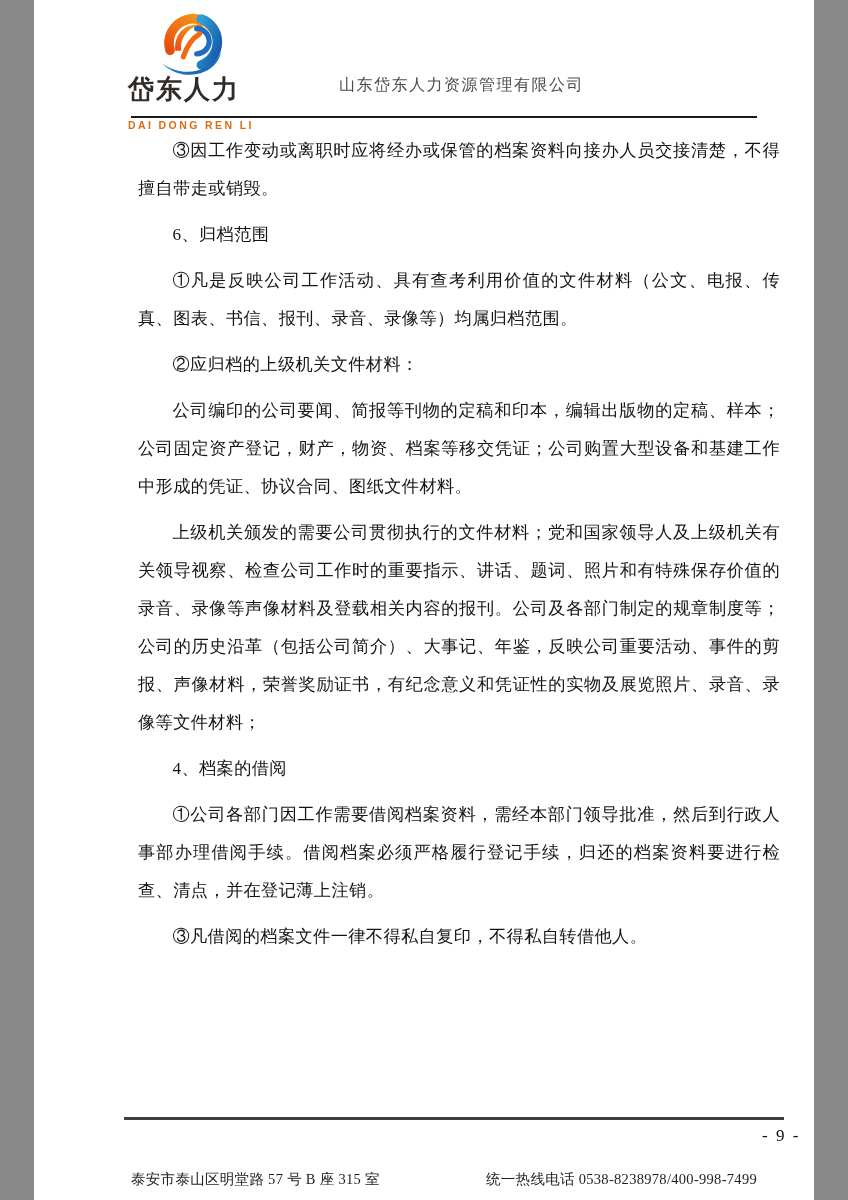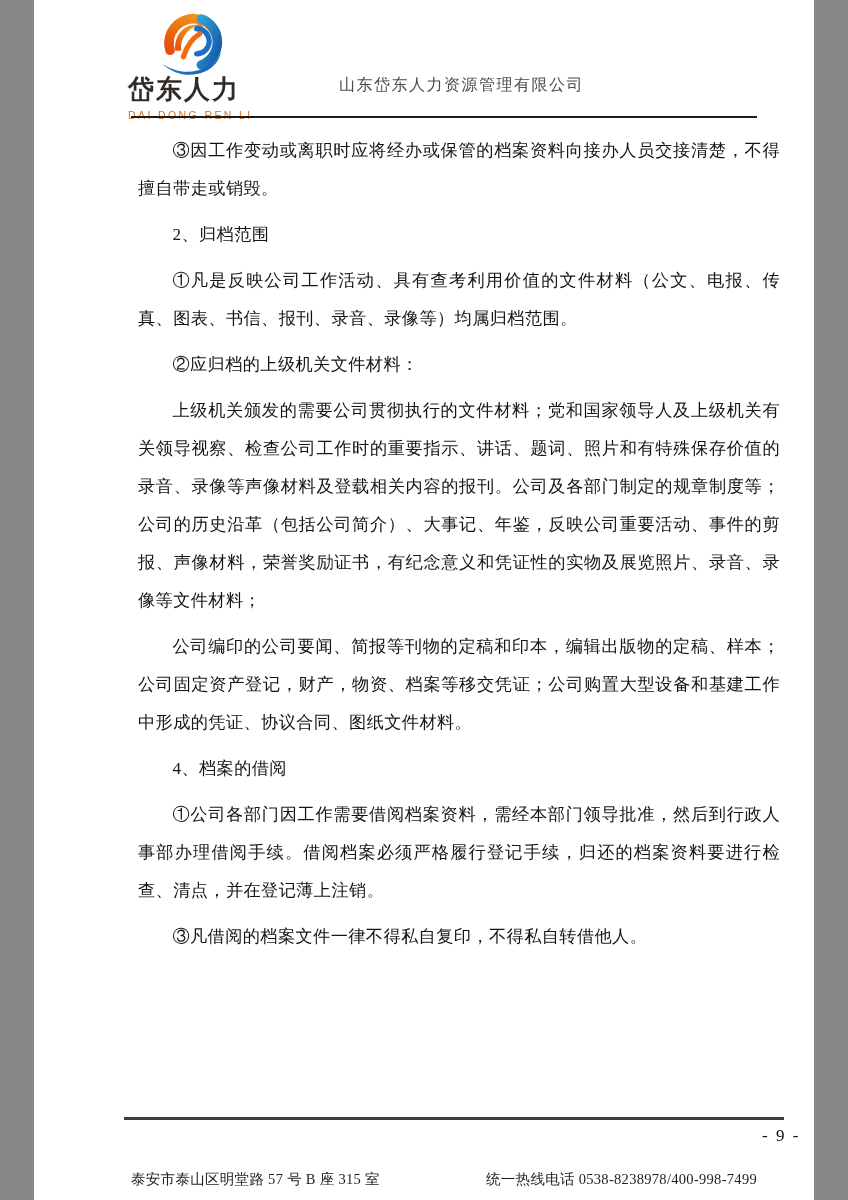--- a/index.html
+++ b/index.html
@@ -16,22 +16,22 @@
   .logo-wrap { position:absolute; left:94px; top:8px; width:130px; }
   .logo-mark { display:block; margin:0 auto; }
   .brand-cn {
     margin-top:-4px;
     font-family:"Liberation Sans","DejaVu Sans",sans-serif;
     font-weight:bold; font-size:26px; letter-spacing:2px;
     color:#2f2b28; white-space:nowrap;
   }
   .brand-en {
     font-family:"Liberation Sans","DejaVu Sans",sans-serif;
-    font-weight:normal; font-size:10.5px; letter-spacing:2.4px;
-    color:#d96d15; white-space:nowrap; margin-top:2px;
+    font-weight:bold; font-size:10.5px; letter-spacing:2.4px;
+    color:#d96d15; white-space:nowrap; margin-top:12px;
   }
   .company-name {
     position:absolute; left:305px; top:75px;
     font-size:16px; letter-spacing:1.5px; color:#4c4c4c;
     white-space:nowrap;
   }
   .header-rule {
     position:absolute; left:97px; top:116px;
     width:626px; height:2px; background:#1c1c1c;
   }
@@ -101,25 +101,25 @@
     </svg>
     <div class="brand-cn">岱东人力</div>
     <div class="brand-en">DAI DONG REN LI</div>
   </div>
 
   <div class="company-name">山东岱东人力资源管理有限公司</div>
   <div class="header-rule"></div>
 
   <div class="doc-body">
     <p>③因工作变动或离职时应将经办或保管的档案资料向接办人员交接清楚，不得擅自带走或销毁。</p>
-    <p>2、归档范围</p>
+    <p>6、归档范围</p>
     <p class="sp">①凡是反映公司工作活动、具有查考利用价值的文件材料（公文、电报、传真、图表、书信、报刊、录音、录像等）均属归档范围。</p>
     <p>②应归档的上级机关文件材料：</p>
+    <p class="sp">公司编印的公司要闻、简报等刊物的定稿和印本，编辑出版物的定稿、样本；公司固定资产登记，财产，物资、档案等移交凭证；公司购置大型设备和基建工作中形成的凭证、协议合同、图纸文件材料。</p>
     <p class="sp">上级机关颁发的需要公司贯彻执行的文件材料；党和国家领导人及上级机关有关领导视察、检查公司工作时的重要指示、讲话、题词、照片和有特殊保存价值的录音、录像等声像材料及登载相关内容的报刊。公司及各部门制定的规章制度等；公司的历史沿革（包括公司简介）、大事记、年鉴，反映公司重要活动、事件的剪报、声像材料，荣誉奖励证书，有纪念意义和凭证性的实物及展览照片、录音、录像等文件材料；</p>
-    <p class="sp">公司编印的公司要闻、简报等刊物的定稿和印本，编辑出版物的定稿、样本；公司固定资产登记，财产，物资、档案等移交凭证；公司购置大型设备和基建工作中形成的凭证、协议合同、图纸文件材料。</p>
     <p>4、档案的借阅</p>
     <p class="sp">①公司各部门因工作需要借阅档案资料，需经本部门领导批准，然后到行政人事部办理借阅手续。借阅档案必须严格履行登记手续，归还的档案资料要进行检查、清点，并在登记薄上注销。</p>
     <p>③凡借阅的档案文件一律不得私自复印，不得私自转借他人。</p>
   </div>
 
   <div class="footer-rule"></div>
   <div class="footer-row">
     <span>泰安市泰山区明堂路 57 号 B 座 315 室</span>
     <span>统一热线电话 0538-8238978/400-998-7499</span>
   </div>

